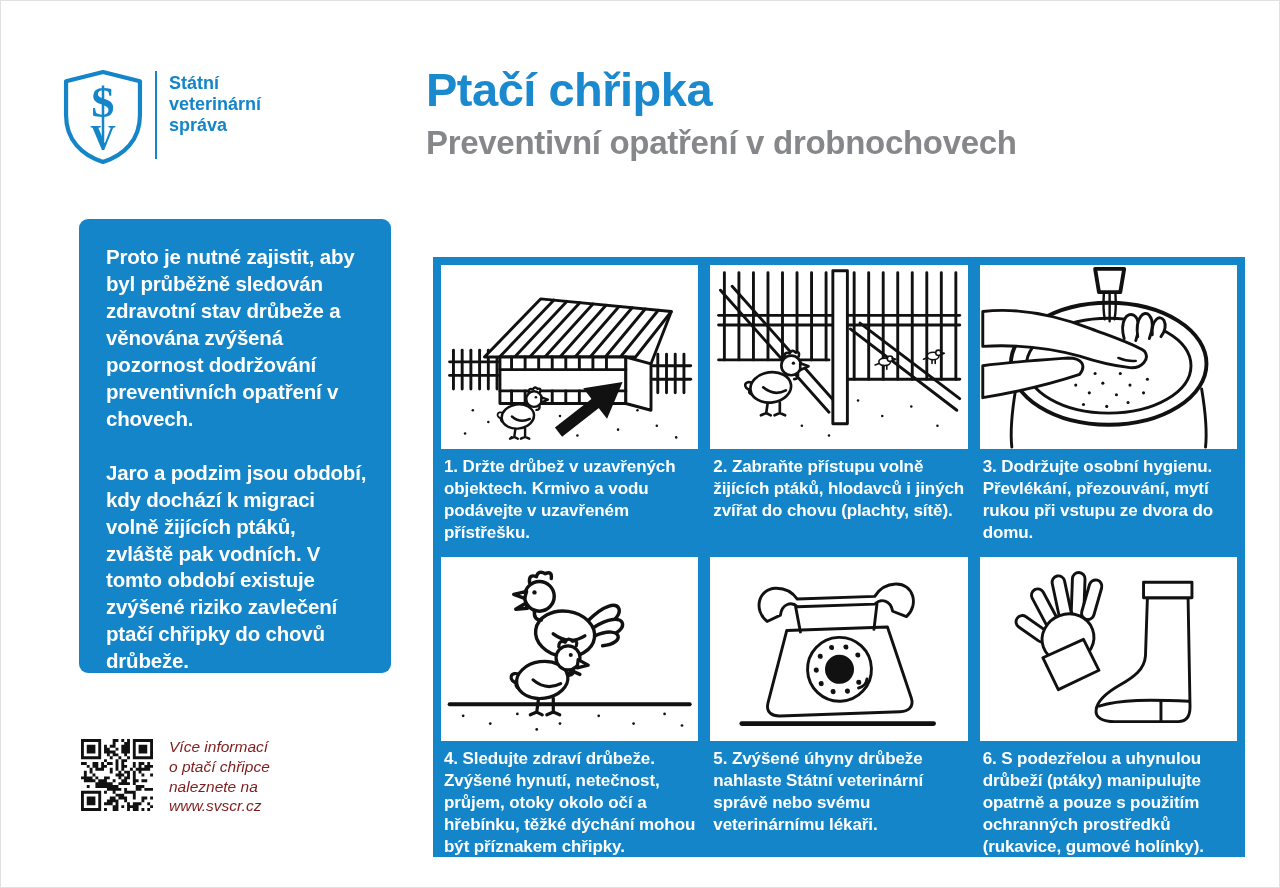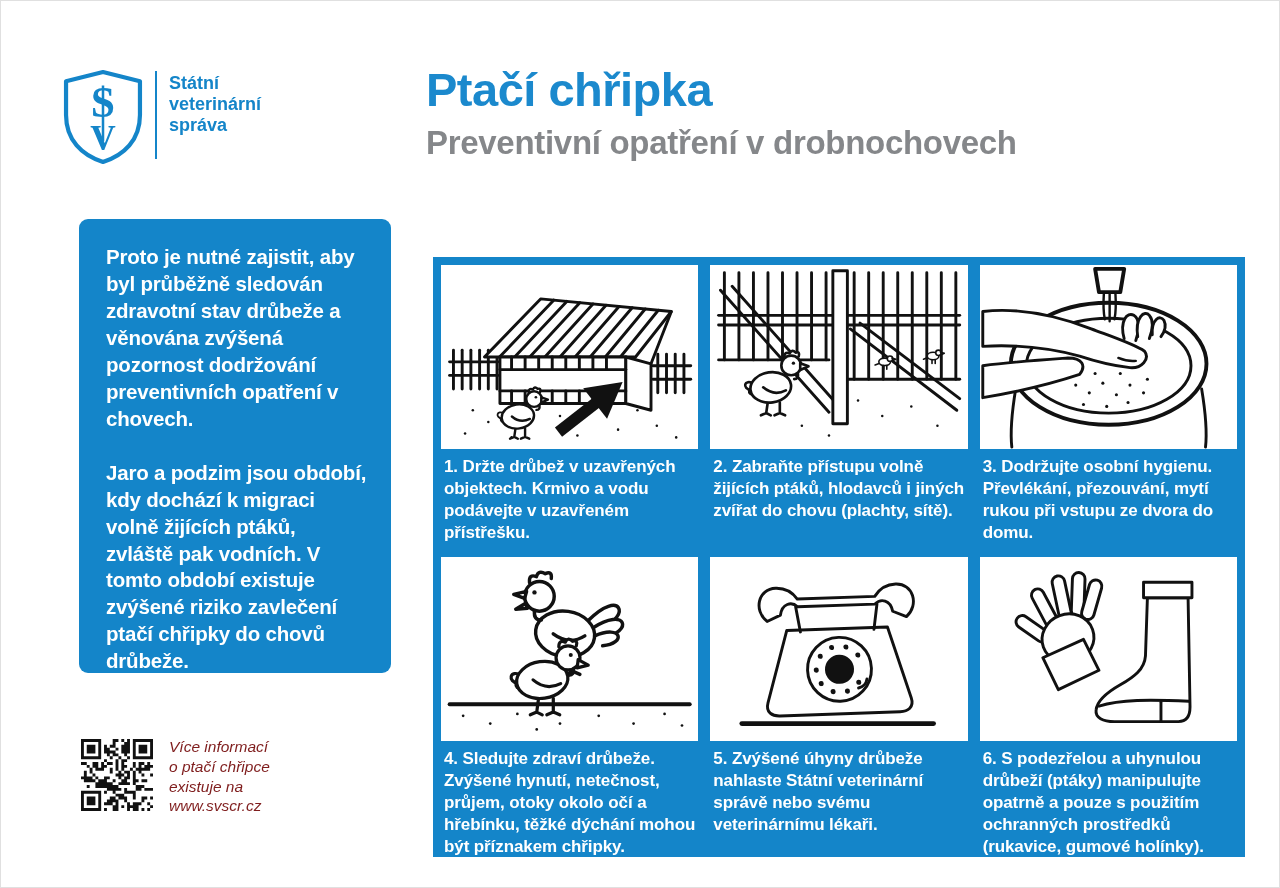--- a/index.html
+++ b/index.html
@@ -89,21 +89,21 @@
     <div class="qr-box">
       <svg viewBox="0 0 25 25">
           <path d="M11 0h1v1h-1zM12 0h1v1h-1zM14 0h1v1h-1zM16 0h1v1h-1zM11 1h1v1h-1zM15 1h1v1h-1zM16 1h1v1h-1zM8 2h1v1h-1zM10 2h1v1h-1zM11 2h1v1h-1zM14 2h1v1h-1zM15 2h1v1h-1zM16 2h1v1h-1zM8 3h1v1h-1zM9 3h1v1h-1zM12 3h1v1h-1zM14 3h1v1h-1zM15 3h1v1h-1zM16 3h1v1h-1zM8 4h1v1h-1zM9 4h1v1h-1zM10 4h1v1h-1zM11 4h1v1h-1zM14 4h1v1h-1zM15 4h1v1h-1zM16 4h1v1h-1zM9 5h1v1h-1zM11 5h1v1h-1zM12 5h1v1h-1zM15 5h1v1h-1zM10 6h1v1h-1zM13 6h1v1h-1zM16 6h1v1h-1zM8 7h1v1h-1zM12 7h1v1h-1zM14 7h1v1h-1zM15 7h1v1h-1zM0 8h1v1h-1zM1 8h1v1h-1zM4 8h1v1h-1zM5 8h1v1h-1zM7 8h1v1h-1zM9 8h1v1h-1zM10 8h1v1h-1zM12 8h1v1h-1zM14 8h1v1h-1zM18 8h1v1h-1zM20 8h1v1h-1zM21 8h1v1h-1zM23 8h1v1h-1zM2 9h1v1h-1zM4 9h1v1h-1zM5 9h1v1h-1zM7 9h1v1h-1zM8 9h1v1h-1zM12 9h1v1h-1zM14 9h1v1h-1zM15 9h1v1h-1zM18 9h1v1h-1zM20 9h1v1h-1zM22 9h1v1h-1zM23 9h1v1h-1zM24 9h1v1h-1zM3 10h1v1h-1zM5 10h1v1h-1zM6 10h1v1h-1zM7 10h1v1h-1zM10 10h1v1h-1zM12 10h1v1h-1zM14 10h1v1h-1zM17 10h1v1h-1zM19 10h1v1h-1zM20 10h1v1h-1zM21 10h1v1h-1zM22 10h1v1h-1zM23 10h1v1h-1zM1 11h1v1h-1zM3 11h1v1h-1zM10 11h1v1h-1zM13 11h1v1h-1zM15 11h1v1h-1zM16 11h1v1h-1zM18 11h1v1h-1zM20 11h1v1h-1zM1 12h1v1h-1zM4 12h1v1h-1zM12 12h1v1h-1zM13 12h1v1h-1zM14 12h1v1h-1zM16 12h1v1h-1zM18 12h1v1h-1zM21 12h1v1h-1zM24 12h1v1h-1zM0 13h1v1h-1zM1 13h1v1h-1zM2 13h1v1h-1zM3 13h1v1h-1zM5 13h1v1h-1zM8 13h1v1h-1zM9 13h1v1h-1zM13 13h1v1h-1zM15 13h1v1h-1zM16 13h1v1h-1zM18 13h1v1h-1zM1 14h1v1h-1zM2 14h1v1h-1zM3 14h1v1h-1zM4 14h1v1h-1zM6 14h1v1h-1zM7 14h1v1h-1zM8 14h1v1h-1zM11 14h1v1h-1zM14 14h1v1h-1zM15 14h1v1h-1zM18 14h1v1h-1zM19 14h1v1h-1zM21 14h1v1h-1zM22 14h1v1h-1zM5 15h1v1h-1zM6 15h1v1h-1zM7 15h1v1h-1zM8 15h1v1h-1zM9 15h1v1h-1zM10 15h1v1h-1zM13 15h1v1h-1zM14 15h1v1h-1zM15 15h1v1h-1zM16 15h1v1h-1zM18 15h1v1h-1zM2 16h1v1h-1zM5 16h1v1h-1zM6 16h1v1h-1zM7 16h1v1h-1zM8 16h1v1h-1zM9 16h1v1h-1zM10 16h1v1h-1zM11 16h1v1h-1zM12 16h1v1h-1zM19 16h1v1h-1zM20 16h1v1h-1zM21 16h1v1h-1zM9 17h1v1h-1zM10 17h1v1h-1zM11 17h1v1h-1zM12 17h1v1h-1zM13 17h1v1h-1zM15 17h1v1h-1zM19 17h1v1h-1zM20 17h1v1h-1zM22 17h1v1h-1zM23 17h1v1h-1zM24 17h1v1h-1zM8 18h1v1h-1zM11 18h1v1h-1zM15 18h1v1h-1zM16 18h1v1h-1zM17 18h1v1h-1zM18 18h1v1h-1zM12 19h1v1h-1zM13 19h1v1h-1zM14 19h1v1h-1zM18 19h1v1h-1zM10 20h1v1h-1zM11 20h1v1h-1zM13 20h1v1h-1zM14 20h1v1h-1zM15 20h1v1h-1zM18 20h1v1h-1zM21 20h1v1h-1zM22 20h1v1h-1zM24 20h1v1h-1zM9 21h1v1h-1zM10 21h1v1h-1zM11 21h1v1h-1zM12 21h1v1h-1zM15 21h1v1h-1zM21 21h1v1h-1zM8 22h1v1h-1zM9 22h1v1h-1zM10 22h1v1h-1zM12 22h1v1h-1zM16 22h1v1h-1zM18 22h1v1h-1zM19 22h1v1h-1zM20 22h1v1h-1zM23 22h1v1h-1zM11 23h1v1h-1zM12 23h1v1h-1zM14 23h1v1h-1zM16 23h1v1h-1zM17 23h1v1h-1zM18 23h1v1h-1zM19 23h1v1h-1zM24 23h1v1h-1zM8 24h1v1h-1zM11 24h1v1h-1zM12 24h1v1h-1zM16 24h1v1h-1zM18 24h1v1h-1zM19 24h1v1h-1zM21 24h1v1h-1zM23 24h1v1h-1zM0 0h7v7h-7z M2 2h3v3h-3zM18 0h7v7h-7z M20 2h3v3h-3zM0 18h7v7h-7z M2 20h3v3h-3z" fill="#111"></path>
           <path d="M1 1h5v5h-5zM19 1h5v5h-5zM1 19h5v5h-5z" fill="#fff"></path>
           <path d="M2 2h3v3h-3zM20 2h3v3h-3zM2 20h3v3h-3z" fill="#111"></path>
         </svg>
     </div>
     <div class="qr-text">
       <div>Více informací</div>
       <div>o ptačí chřipce</div>
-      <div>existuje na</div>
+      <div>naleznete na</div>
       <div>www.svscr.cz</div>
     </div>
   </div>
 
   <div class="steps">
 
     <div class="step">
       <div class="art">
         <svg viewBox="0 0 260 190">
           <g class="ink">

